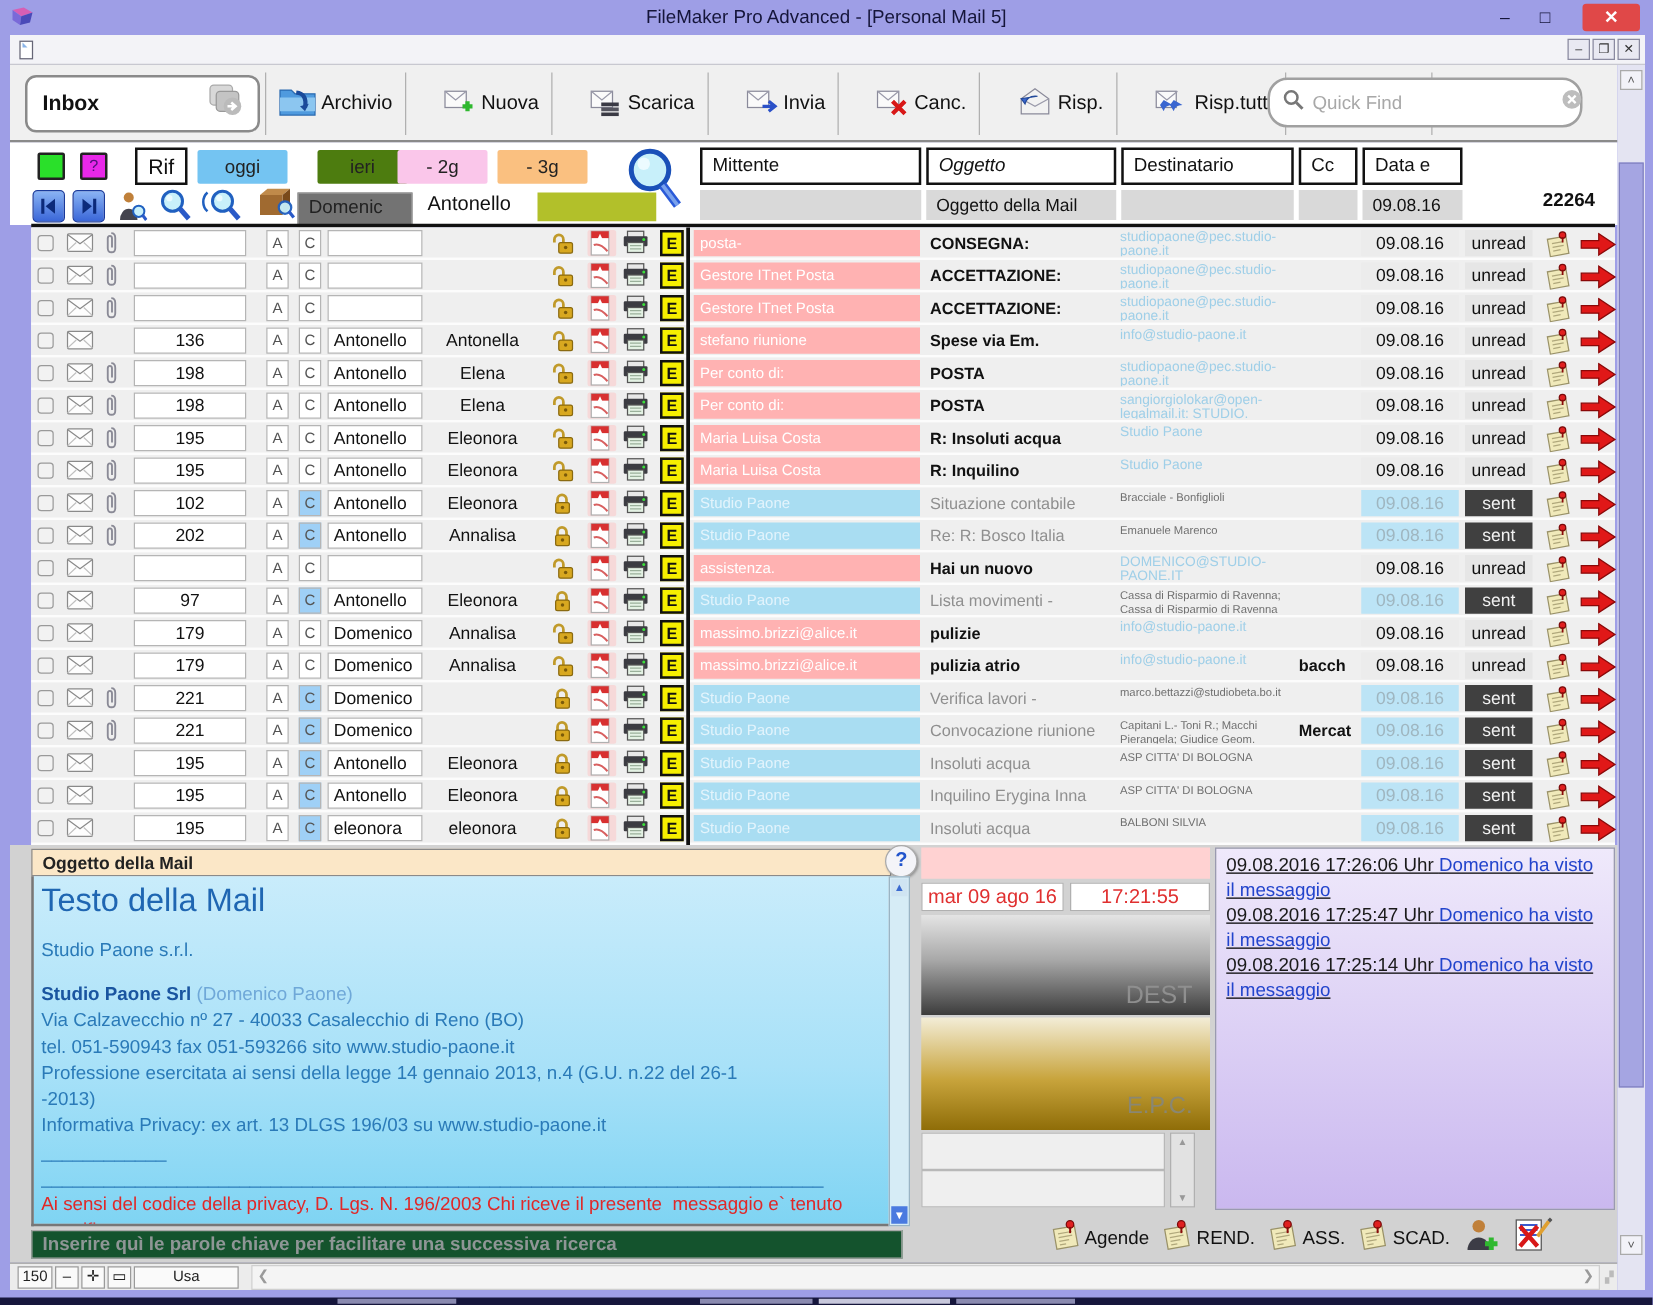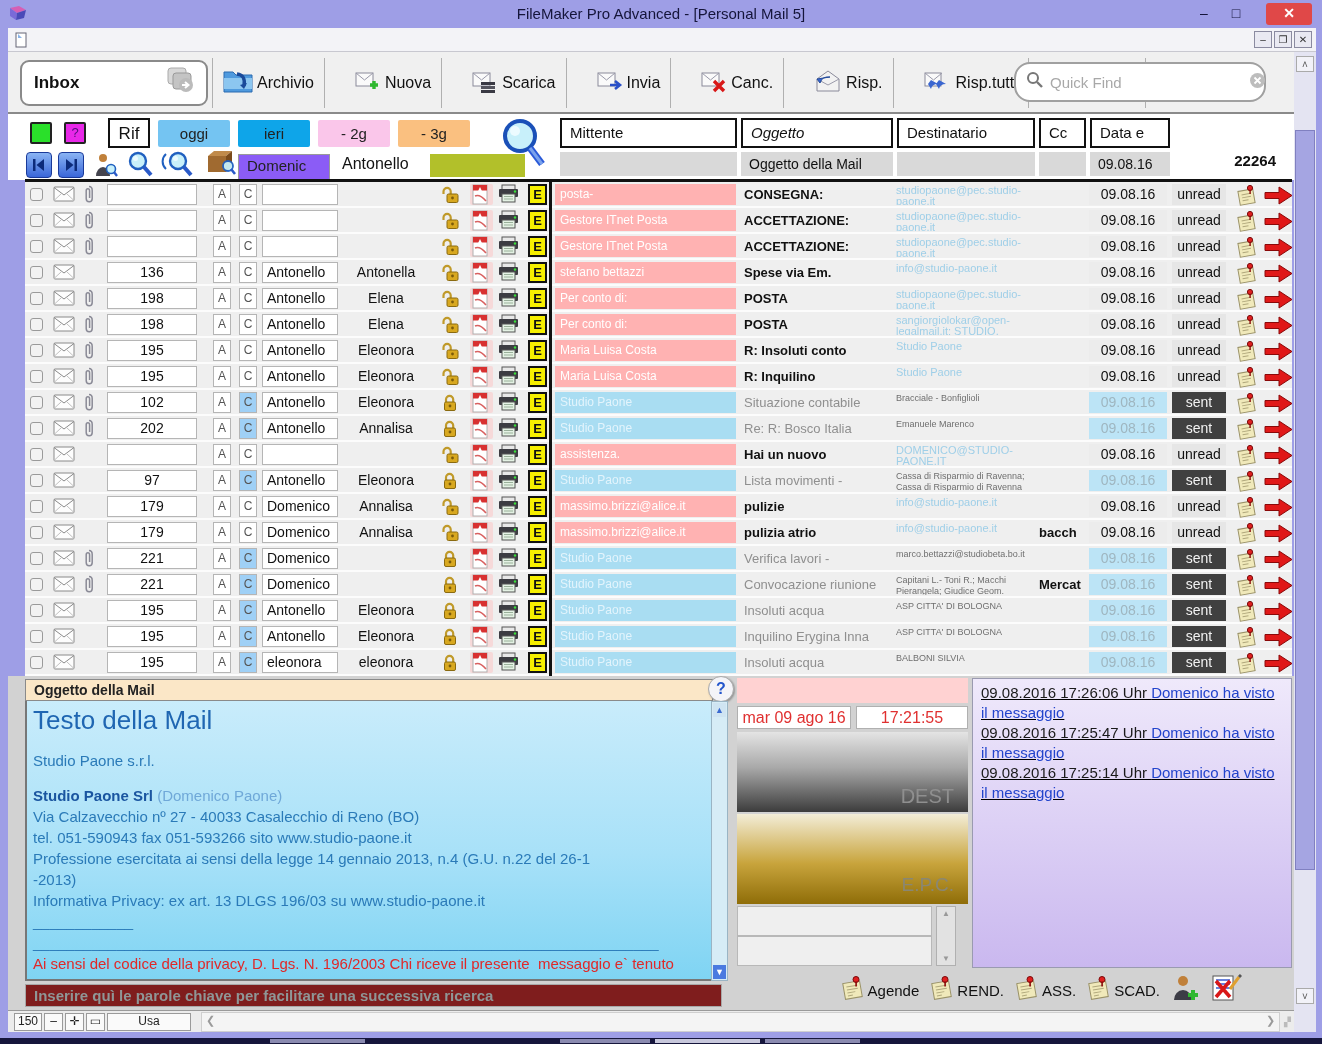--- a/index.html
+++ b/index.html
@@ -34,21 +34,21 @@
   .quickfind input::placeholder { color:#a8a8a8; }
 
   
   .filterzone { top:114px; left:8px; width:1286px; height:66px; background:#fff; }
   .sq-btn { position:absolute; top:8px; width:22px; height:22px; border:2px solid #222; border-radius:2px; }
   .pill { position:absolute; top:6px; height:27px; border-radius:2px; font-size:15px; color:#222; text-align:center; line-height:27px; }
   .rif-btn { position:absolute; left:100px; top:4px; width:42px; height:30px; background:#fff; border:2px solid #111; font-size:17px; text-align:center; line-height:27px; color:#111; }
   .colhead { position:absolute; top:4px; height:30px; background:#fff; border:2px solid #111; font-size:15px; color:#111; line-height:26px; padding-left:8px; }
   .subcell { position:absolute; top:38px; height:24px; background:#d9d9d9; font-size:14px; color:#111; line-height:24px; padding-left:8px; }
   .navbtn { position:absolute; top:38px; width:26px; height:26px; border:1px solid #1a3a9a; border-radius:4px; background:linear-gradient(180deg,#8ab4f4,#3a66d8); text-align:center; }
-  .field-box { position:absolute; top:40px; height:40px; background:#8b5cf6; border:1px solid #999; font-size:15px; color:#222; line-height:22px; padding-left:8px; }
+  .field-box { position:absolute; top:40px; height:40px; background:#737373; border:1px solid #999; font-size:15px; color:#222; line-height:22px; padding-left:8px; }
   .olive { position:absolute; left:422px; top:40px; width:95px; height:23px; background:#b2c02a; }
   .count { position:absolute; left:1172px; top:38px; width:96px; font-weight:bold; font-size:15px; color:#111; text-align:right; }
 
   
   .topline { top:179px; left:25px; width:1267px; height:3px; background:#111; }
   .table { top:182px; left:25px; width:1267px; height:494px; background:#fff; }
   .vline { position:absolute; left:524px; top:0; width:3px; height:494px; background:#111; }
   .row { position:relative; width:1267px; height:26px; background:#efefef; border-bottom:2px solid #fcfcfc; }
   .cell { position:absolute; top:2px; height:21px; }
   .c-check { left:5px; top:6px; width:13px; height:13px; background:#f2f2f2; border:1px solid #9a9a9a; border-radius:3px; }
@@ -89,21 +89,21 @@
   .help-blob { position:absolute; left:700px; top:0; width:26px; height:26px; background:#f4f4f8; border:1px solid #aaa; border-radius:50%; text-align:center; line-height:24px; color:#2255cc; font-weight:bold; font-size:16px; box-shadow:1px 1px 2px rgba(0,0,0,0.3); }
   .mail-body { position:absolute; left:17px; top:25px; width:686px; height:280px; background:linear-gradient(180deg,#c9ecfb 0%,#a8e1f8 55%,#7fd4f3 100%); border-left:2px solid #777; border-bottom:2px solid #777; overflow:hidden; padding:4px 6px; }
   .mb-title { font-size:26px; color:#1f66b2; margin-bottom:14px; }
   .mb-line { font-size:15px; color:#2a7ab8; line-height:21px; white-space:pre-wrap; }
   .mb-blank { height:14px; }
   .mb-bold { font-weight:bold; color:#1a55a0; }
   .mb-dim { color:#6fa8d8; }
   .mb-red { color:#e02828; }
   .mail-scroll { position:absolute; left:703px; top:25px; width:17px; height:280px; background:#d6ecf6; border:1px solid #9ab4c4; }
   .mscr-arrow { position:absolute; left:1px; width:13px; height:14px; background:#cfe4f2; text-align:center; font-size:9px; line-height:14px; color:#3a6ad0; }
-  .keywords-bar { position:absolute; left:17px; top:308px; width:697px; height:23px; background:#7f1d1d; border:1px solid #a8a8a8; font-weight:bold; font-size:15px; color:#8f9696; line-height:21px; padding-left:8px; }
+  .keywords-bar { position:absolute; left:17px; top:308px; width:697px; height:23px; background:#14532d; border:1px solid #a8a8a8; font-weight:bold; font-size:15px; color:#8f9696; line-height:21px; padding-left:8px; }
 
   .pinkbar { position:absolute; left:729px; top:2px; width:231px; height:25px; background:#ffd2d2; }
   .datebox { position:absolute; top:30px; height:23px; background:#fff; border:1px solid #b0b0b0; color:#e03030; font-size:16px; text-align:center; line-height:21px; }
   .dest-panel { position:absolute; left:729px; top:56px; width:231px; height:80px; background:linear-gradient(180deg,#e4e4e4 0%,#a8a8a8 45%,#3c3c3c 100%); }
   .dest-label { position:absolute; right:14px; bottom:4px; font-size:20px; color:#8f8f8f; }
   .epc-panel { position:absolute; left:729px; top:138px; width:231px; height:90px; background:linear-gradient(180deg,#f3edd7 0%,#c8a califa 0%, #c8a43c 55%, #8f6d08 100%); background:linear-gradient(180deg,#f3edd7 0%,#c8a43c 55%,#8f6d08 100%); }
   .epc-label { position:absolute; right:14px; bottom:8px; font-size:19px; color:#8a8772; }
   .mini-row { position:absolute; left:729px; width:195px; height:30px; background:#efefef; border:1px solid #b8b8b8; }
   .mini-scroll { position:absolute; left:928px; top:230px; width:20px; height:60px; background:#e2e2e2; border:1px solid #b0b0b0; }
   .mini-scroll .up, .mini-scroll .dn { position:absolute; left:2px; width:14px; font-size:8px; color:#999; text-align:center; }
@@ -263,21 +263,21 @@
           </svg>
       </span>
     </div>
   </div>
 
   <div class="abs filterzone">
     <div class="sq-btn" style="left:22px;background:#2ae02a;"></div>
     <div class="sq-btn" style="left:56px;background:#e828e8;color:#50107a;text-align:center;line-height:18px;font-size:13px;">?</div>
     <div class="rif-btn">Rif</div>
     <div class="pill" style="left:150px;width:72px;background:#74c4f2;">oggi</div>
-    <div class="pill" style="left:230px;width:72px;background:#0ea5e9;">ieri</div>
+    <div class="pill" style="left:246px;width:72px;background:#4d7c0f;">ieri</div>
     <div class="pill" style="left:310px;width:72px;background:#fac6ea;">- 2g</div>
     <div class="pill" style="left:390px;width:72px;background:#fac080;">- 3g</div>
 
     <div class="navbtn" style="left:18px;">
       <svg width="16" height="16" viewBox="0 0 16 16" style="margin-top:4px;">
           <rect x="2" y="2" width="2.5" height="12" fill="#0c2a7a"></rect>
           <path d="M13 2 L5.5 8 L13 14 Z" fill="#0c2a7a"></path>
         </svg>
     </div>
     <div class="navbtn" style="left:50px;">
@@ -528,21 +528,21 @@
               <path d="M5 12 q5 -2 11 5" fill="none" stroke="#d86060" stroke-width="1.6"></path>
             </svg></div>
           <div class="cell c-print"><svg width="23" height="20" viewBox="0 0 23 20">
               <rect x="5" y="1" width="13" height="5" fill="#e8e8e8" stroke="#555"></rect>
               <rect x="2" y="5" width="19" height="8" rx="1" fill="#3c3c42"></rect>
               <circle cx="18" cy="7.5" r="1.2" fill="#3ae03a"></circle>
               <rect x="5" y="10" width="13" height="8" fill="#e4f2e4" stroke="#555"></rect>
               <path d="M7 12.5 h9 M7 15 h9" stroke="#9ab09a"></path>
             </svg></div>
           <div class="cell c-e">E</div>
-          <div class="cell c-sender pink">stefano bettazzi</div>
+          <div class="cell c-sender pink">stefano riunione</div>
           <div class="cell c-subj unread">Spese via Em.</div>
           <div class="cell c-dest blue">info@studio-paone.it</div>
           <div class="cell c-cc"></div>
           <div class="cell c-date unread">09.08.16</div>
           <div class="cell c-status unread">unread</div>
           <div class="cell c-note"><svg width="22" height="22" viewBox="0 0 22 22">
               <g transform="rotate(-10 11 13)">
                 <rect x="3" y="6" width="15" height="14" fill="#f0e9ba" stroke="#9a9268"></rect>
                 <path d="M6 10 h9 M6 13 h9 M6 16 h6" stroke="#b0a87c"></path>
               </g>
@@ -685,21 +685,21 @@
             </svg></div>
           <div class="cell c-print"><svg width="23" height="20" viewBox="0 0 23 20">
               <rect x="5" y="1" width="13" height="5" fill="#e8e8e8" stroke="#555"></rect>
               <rect x="2" y="5" width="19" height="8" rx="1" fill="#3c3c42"></rect>
               <circle cx="18" cy="7.5" r="1.2" fill="#3ae03a"></circle>
               <rect x="5" y="10" width="13" height="8" fill="#e4f2e4" stroke="#555"></rect>
               <path d="M7 12.5 h9 M7 15 h9" stroke="#9ab09a"></path>
             </svg></div>
           <div class="cell c-e">E</div>
           <div class="cell c-sender pink">Maria Luisa Costa</div>
-          <div class="cell c-subj unread">R: Insoluti conto</div>
+          <div class="cell c-subj unread">R: Insoluti acqua</div>
           <div class="cell c-dest blue">Studio Paone</div>
           <div class="cell c-cc"></div>
           <div class="cell c-date unread">09.08.16</div>
           <div class="cell c-status unread">unread</div>
           <div class="cell c-note"><svg width="22" height="22" viewBox="0 0 22 22">
               <g transform="rotate(-10 11 13)">
                 <rect x="3" y="6" width="15" height="14" fill="#f0e9ba" stroke="#9a9268"></rect>
                 <path d="M6 10 h9 M6 13 h9 M6 16 h6" stroke="#b0a87c"></path>
               </g>
               <circle cx="14" cy="4" r="2.6" fill="#e02020" stroke="#7a0a0a"></circle>

